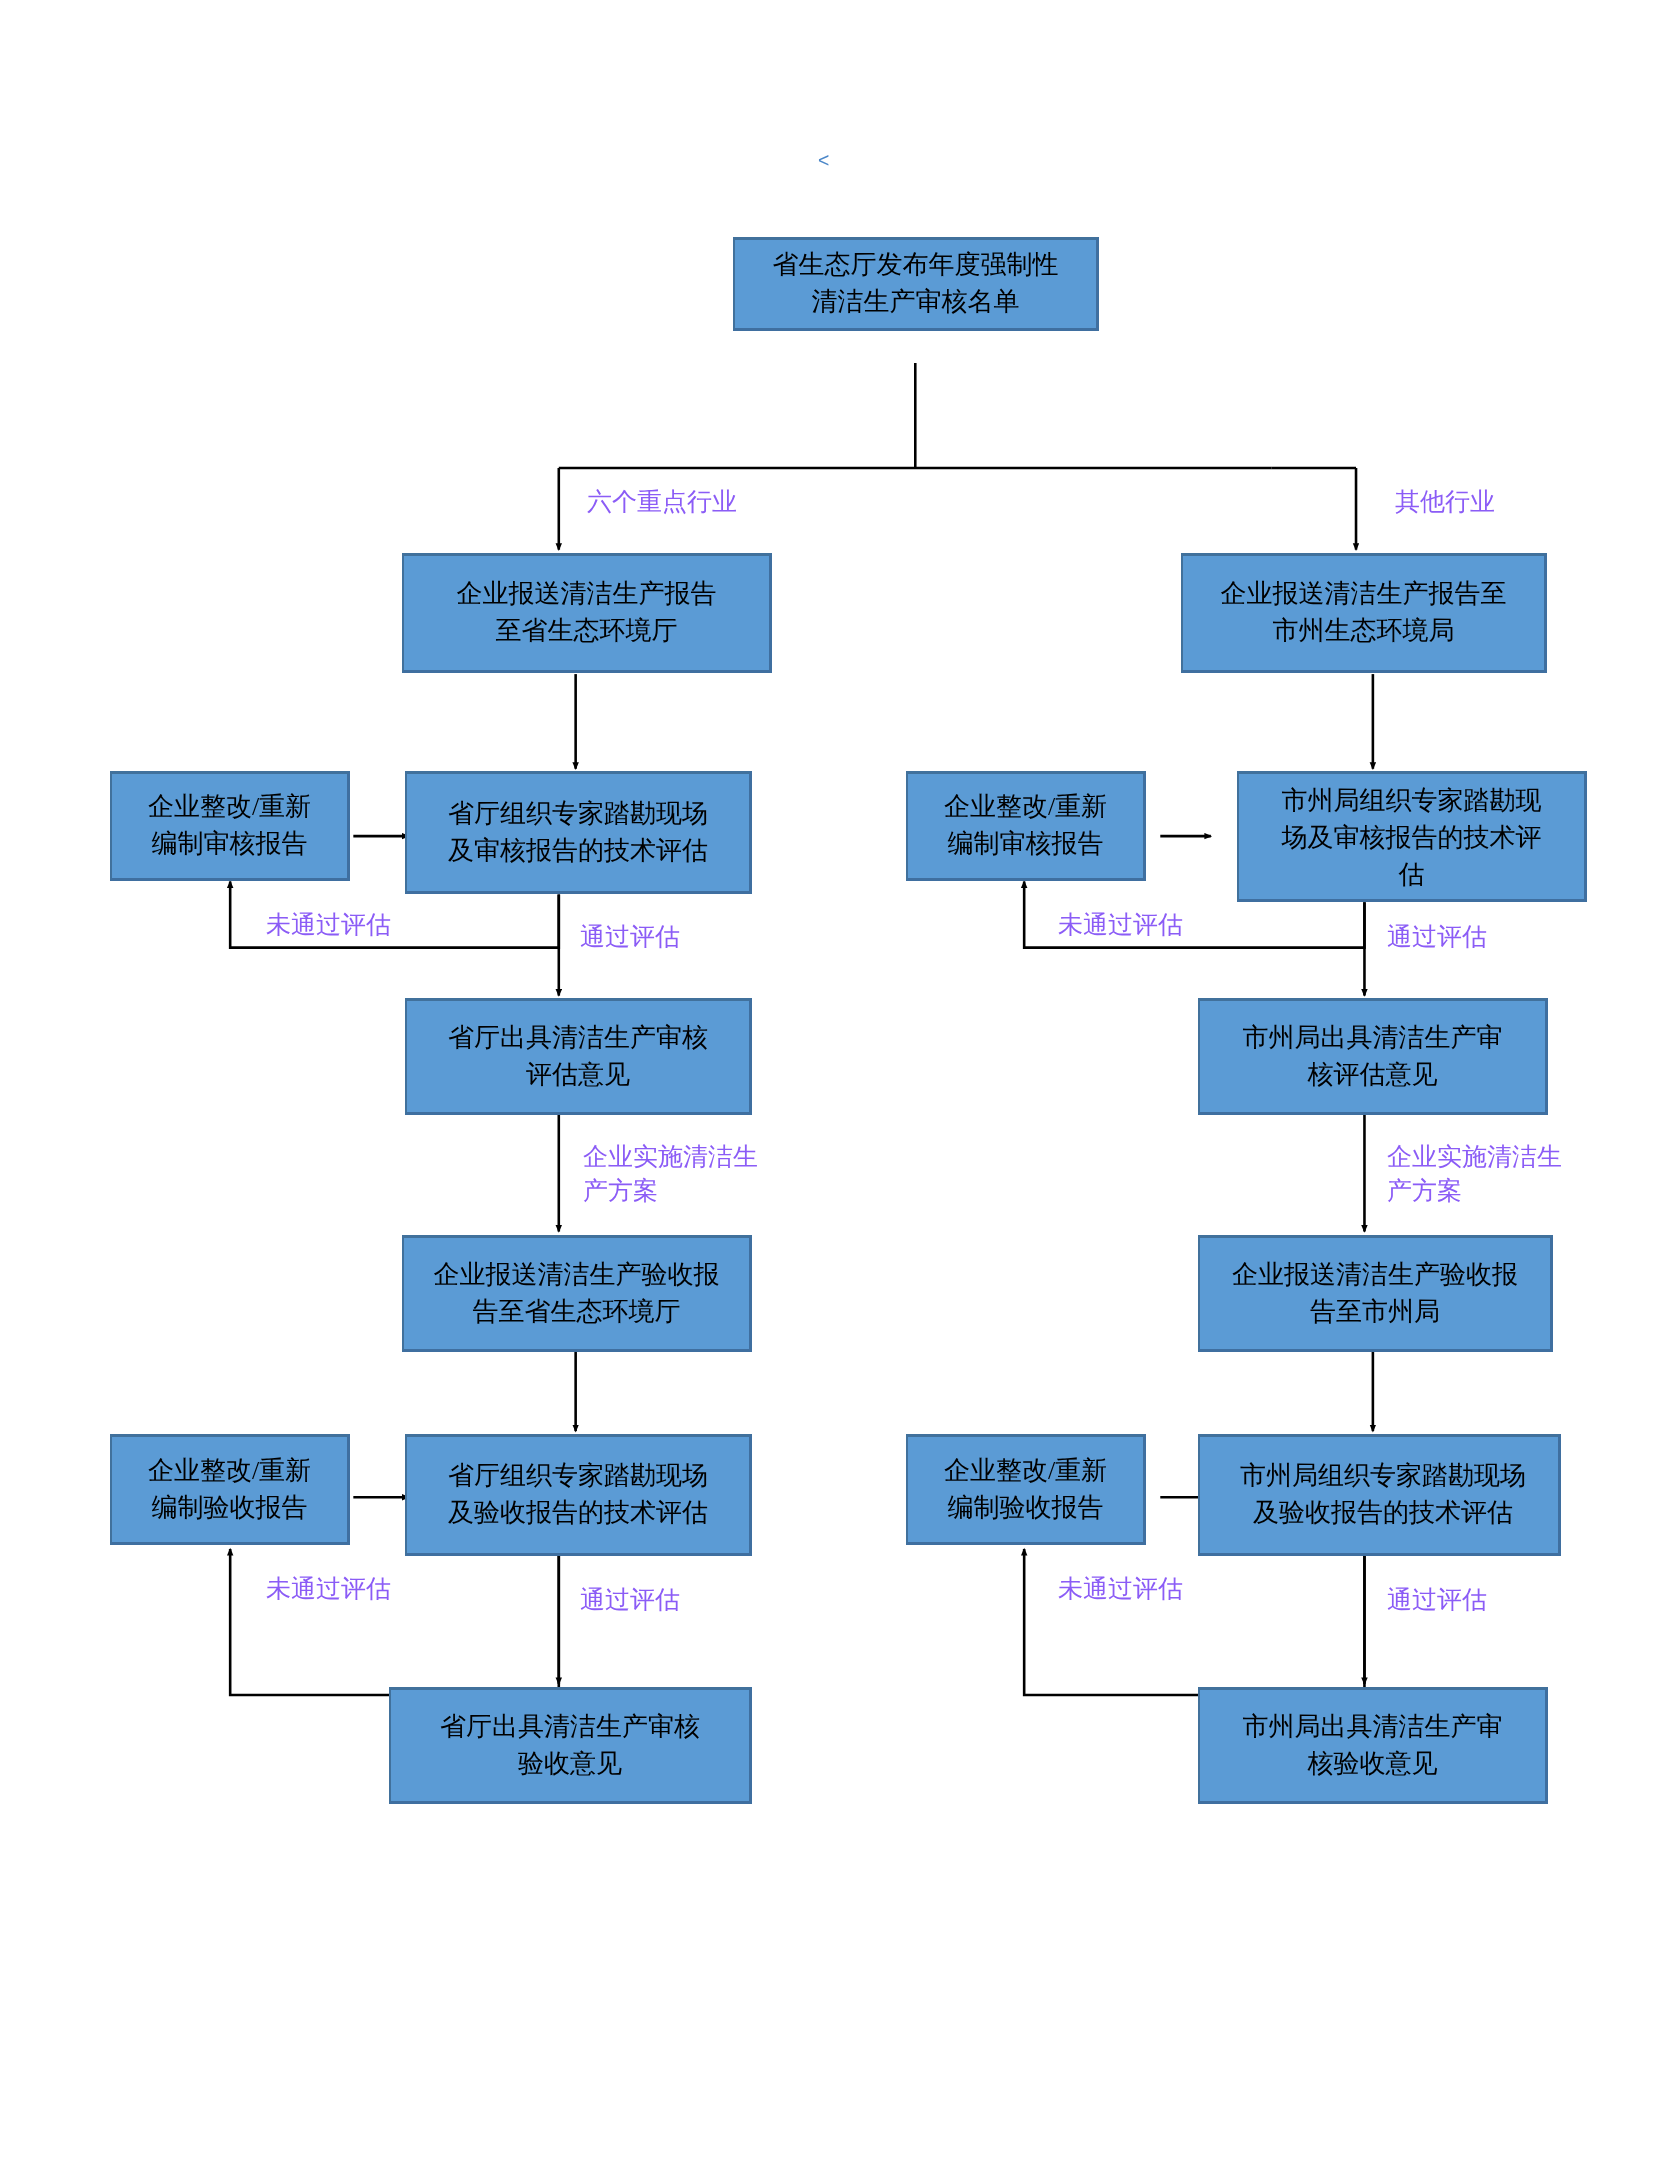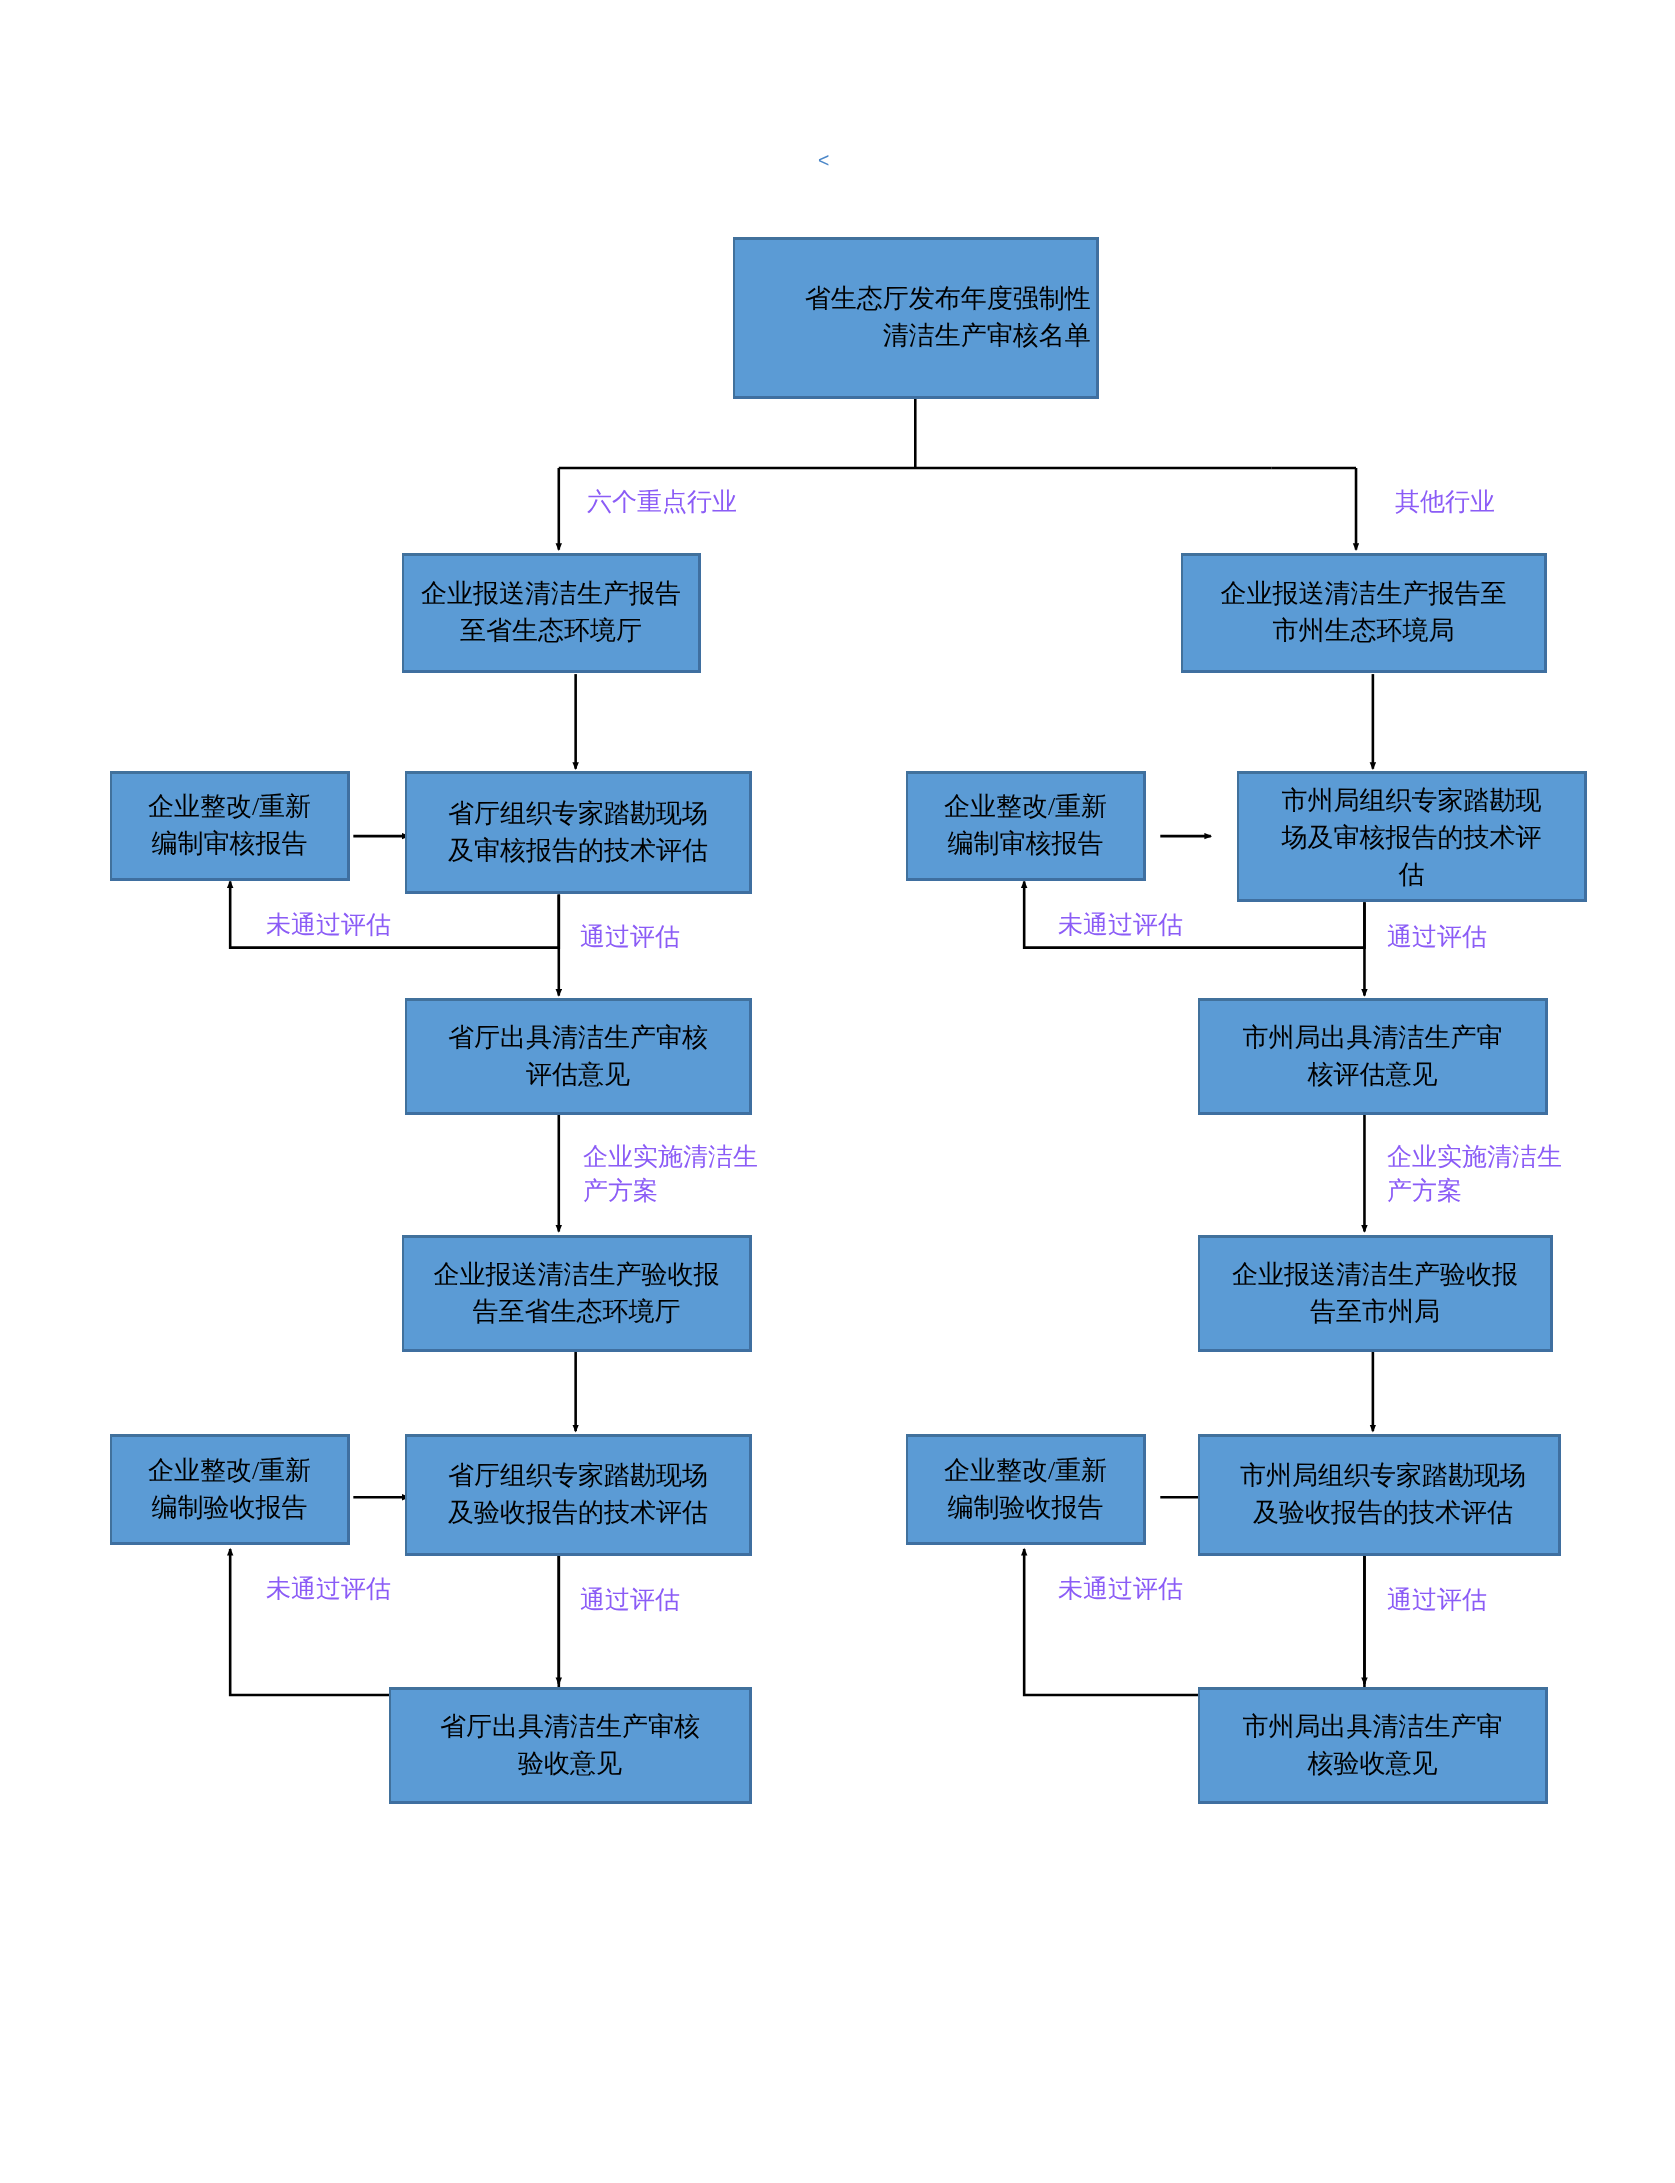--- a/index.html
+++ b/index.html
@@ -124,29 +124,29 @@
       <path d="M1790,2310 L1868,2310" marker-end="url(#arrow)"></path>
 
       <path d="M2105,2400 L2105,2615 L1580,2615 L1580,2390" marker-end="url(#arrow)"></path>
 
       <path d="M2105,2400 L2105,2598" marker-end="url(#arrow)"></path>
     </g>
   </svg>
 
   <div class="artifact" style="left:818px; top:149px;">&lt;</div>
 
-  <div class="node" style="left:733px; top:237px; width:366px; height:162px;text-align:right;">
+  <div class="node" style="left:733px; top:237px; width:366px; height:94px;">
     <span class="txt">省生态厅发布年度强制性
 清洁生产审核名单</span>
   </div>
 
   <div class="edge-label" style="left:587px; top:485px;">六个重点行业</div>
   <div class="edge-label" style="left:1387px; top:485px;margin-left:8px;">其他行业</div>
 
-  <div class="node" style="left:402px; top:553px; width:299px; height:120px;">
+  <div class="node" style="left:402px; top:553px; width:370px; height:120px;">
     <span class="txt">企业报送清洁生产报告
 至省生态环境厅</span>
   </div>
 
   <div class="node" style="left:110px; top:771px; width:240px; height:110px;">
     <span class="txt">企业整改/重新
 编制审核报告</span>
   </div>
 
   <div class="node" style="left:405px; top:771px; width:347px; height:123px;">

